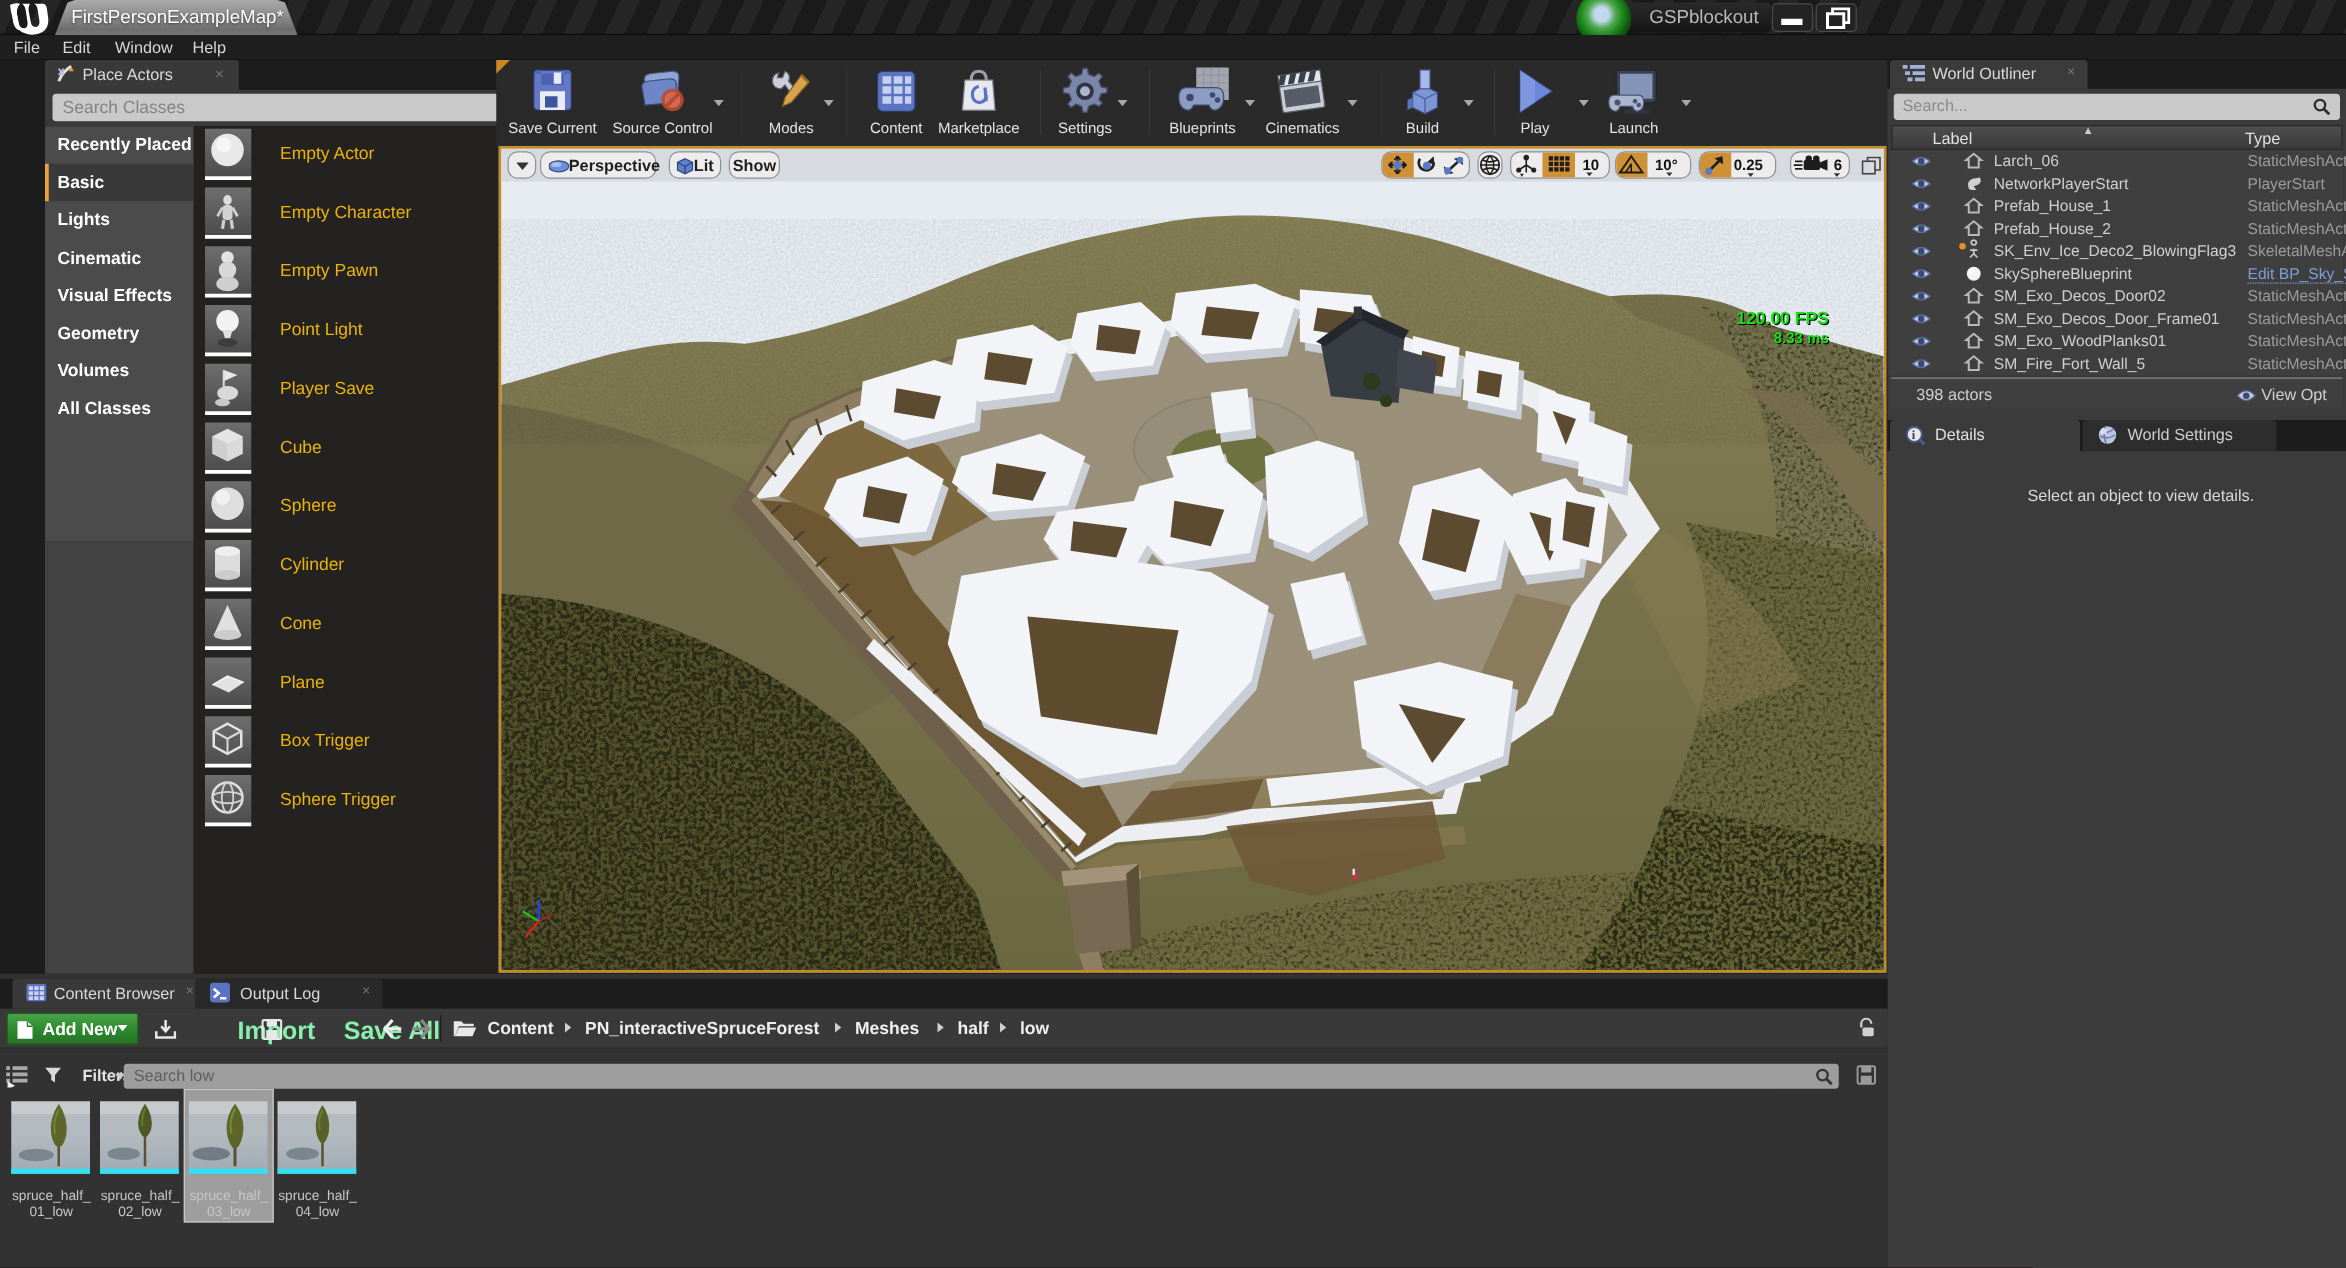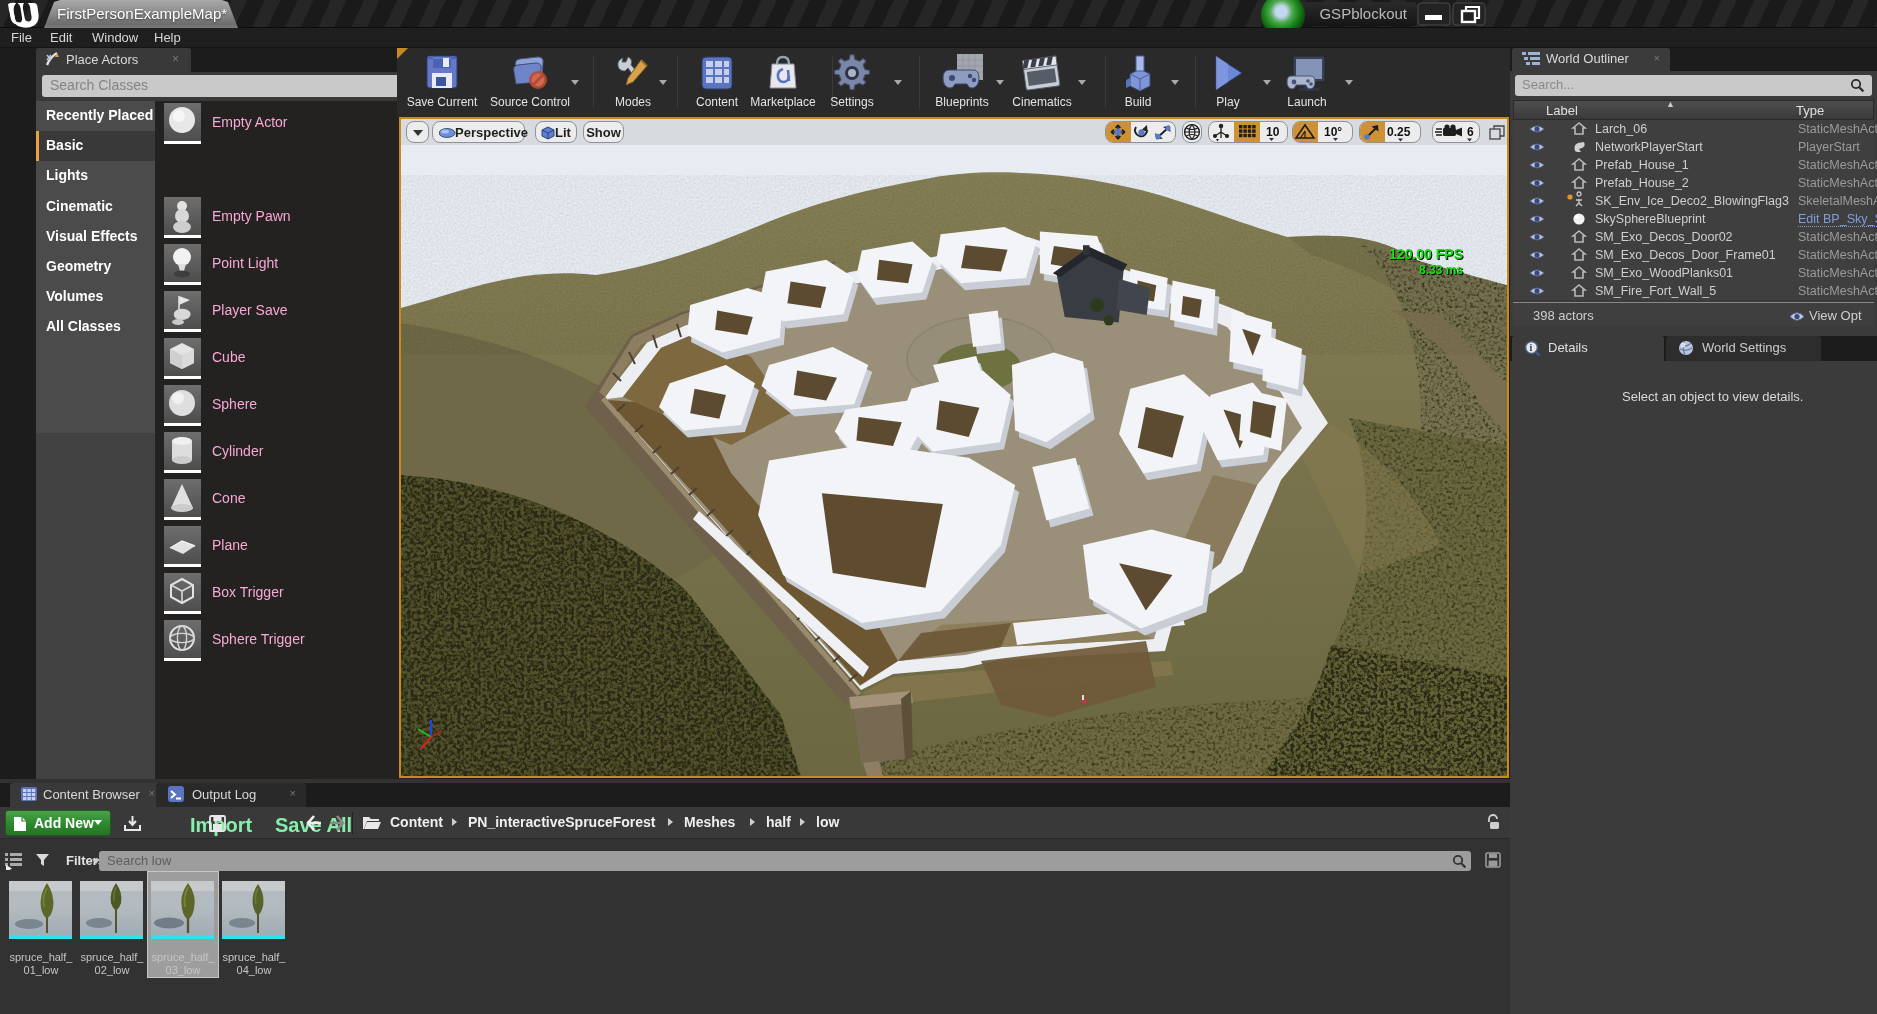--- a/index.html
+++ b/index.html
@@ -46,21 +46,21 @@
     font-size:14px; font-weight:bold; padding:6px 0 0 10px; }
   .cat.sel { background:#3a3939; border-left:3px solid #e8a33d; padding-left:7px;
     width:119px; }
   #pacats2 { left:0; top:385px; width:119px; height:346px; background:#434242; }
   #paitems { left:119px; top:53px; width:274px; height:678px; background:#232221; }
   .pitem { position:absolute; left:9px; width:260px; height:47px; }
   .pthumb { position:absolute; left:0; top:3px; width:37px; height:41px;
     background:linear-gradient(#6e6e6e,#4a4a4a); }
   .pthumb:after { content:""; position:absolute; left:0; bottom:0; width:37px;
     height:3px; background:#fff; }
-  .plabel { position:absolute; left:48px; top:14px; color:#f9a8d4; font-size:14px; }
+  .plabel { position:absolute; left:60px; top:14px; color:#eab308; font-size:14px; }
 
   
   #toolbar { left:397px; top:48px; width:1113px; height:69px; background:#2b2a2a; }
   #toolbar .corner { position:absolute; left:0; top:0; width:0; height:0;
     border-left:11px solid #c8891e; border-bottom:11px solid transparent; }
   .tbtn { position:absolute; top:4px; text-align:center; color:#e3e3e3;
     font-size:12px; }
   .tbtn .ic { display:block; margin:0 auto 1px; }
   .tsep { position:absolute; top:8px; width:1px; height:52px; background:#1a1a1a;
     border-right:1px solid #3a3a3a; }
@@ -193,20 +193,29 @@
       <div class="cat" style="top:211px">All Classes</div>
     </div>
     <div class="abs" id="pacats2"></div>
     <div class="abs" id="paitems">
       <div class="pitem" style="top:-1px">
           <div class="pthumb"><svg width="37" height="38">
               <circle cx="18" cy="17" r="13" fill="#e8e8e8"></circle>
               <circle cx="15" cy="13" r="6" fill="#f6f6f6"></circle>
             </svg></div>
           <div class="plabel">Empty Actor</div>
+        </div>
+      <div class="pitem" style="top:46px">
+          <div class="pthumb"><svg width="37" height="38">
+              <ellipse cx="18" cy="10" rx="3.4" ry="4" fill="#dcdcdc"></ellipse>
+              <rect x="14" y="14" width="8" height="12" rx="3" fill="#d2d2d2"></rect>
+              <path d="M15 26 L14 33 M21 26 L22 33" stroke="#cfcfcf" stroke-width="2.6"></path>
+              <path d="M14 16 L10 23 M22 16 L26 23" stroke="#cfcfcf" stroke-width="2.2"></path>
+            </svg></div>
+          <div class="plabel">Empty Character</div>
         </div>
       <div class="pitem" style="top:93px">
           <div class="pthumb"><svg width="37" height="38">
               <circle cx="18" cy="9" r="5" fill="#e2e2e2"></circle>
               <circle cx="18" cy="19" r="7" fill="#d8d8d8"></circle>
               <ellipse cx="18" cy="30" rx="9" ry="6" fill="#cecece"></ellipse>
             </svg></div>
           <div class="plabel">Empty Pawn</div>
         </div>
       <div class="pitem" style="top:140px">
@@ -320,21 +329,21 @@
             <rect x="28" y="25" width="5" height="6"></rect>
           </g>
         </svg>Content</div>
     <div class="tbtn" style="left:348px;width:76px"><svg class="ic" width="42" height="42" viewBox="0 0 42 42">
           <path d="M10 12 L32 12 L34 36 L8 36 Z" fill="#e6e8ee" stroke="#8a8f9a"></path>
           <path d="M15 12 Q15 5 21 5 Q27 5 27 12" fill="none" stroke="#9aa0ac" stroke-width="2.4"></path>
           <path d="M21 17 Q15 19 16 25 Q17 30 22 30 Q27 29 27 24" fill="none" stroke="#5a74c2" stroke-width="2.6"></path>
           <path d="M26 18 L27 29" stroke="#5a74c2" stroke-width="2.6"></path>
         </svg>Marketplace</div>
     <div class="tsep" style="left:435px"></div>
-    <div class="tbtn" style="left:424px;width:62px"><svg class="ic" width="44" height="42" viewBox="0 0 44 42">
+    <div class="tbtn" style="left:440px;width:62px"><svg class="ic" width="44" height="42" viewBox="0 0 44 42">
           <g fill="#7b87a8" stroke="#464e66" stroke-width="1.2">
             <path d="M21 4 L25 4 L26 9 L31 11 L35 8 L38 11 L35 15 L37 20 L42 21 L42 25 L37 26 L35 31 L38 34 L35 37 L31 35 L26 37 L25 42 L21 42 L20 37 L15 35 L11 38 L8 35 L11 31 L9 26 L4 25 L4 21 L9 20 L11 15 L8 11 L11 8 L15 11 L20 9 Z" transform="scale(.92) translate(1,-1)"></path>
           </g>
           <circle cx="22" cy="21" r="7" fill="#2e3444"></circle>
           <circle cx="22" cy="21" r="4" fill="#aab4cc"></circle>
         </svg>Settings</div>
     <div class="tarr" style="left:497px"></div>
     <div class="tsep" style="left:522px"></div>
     <div class="tbtn" style="left:530px;width:70px"><svg class="ic" width="46" height="42" viewBox="0 0 46 42">
           <rect x="18" y="2" width="26" height="26" fill="#d8dce6" opacity=".7"></rect>

